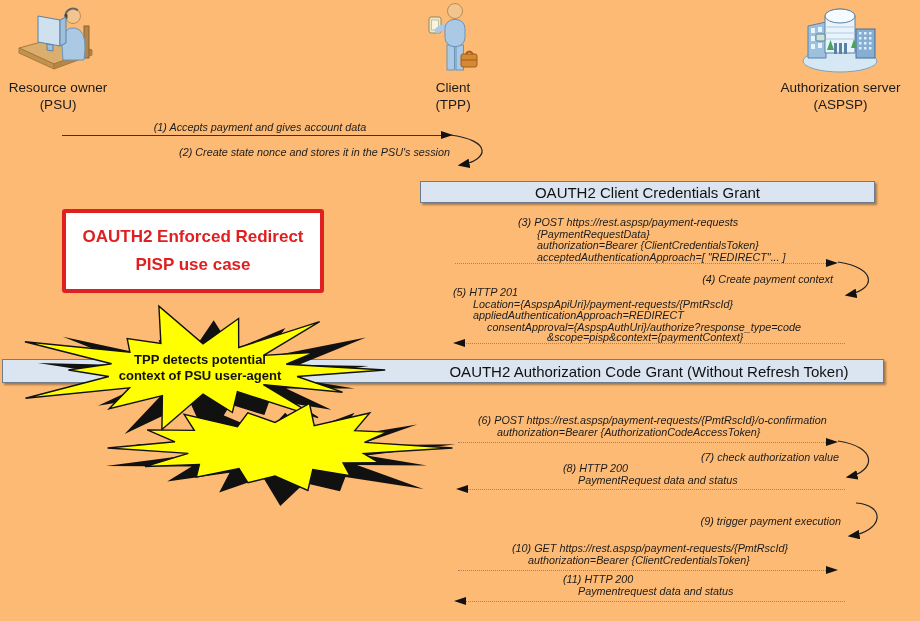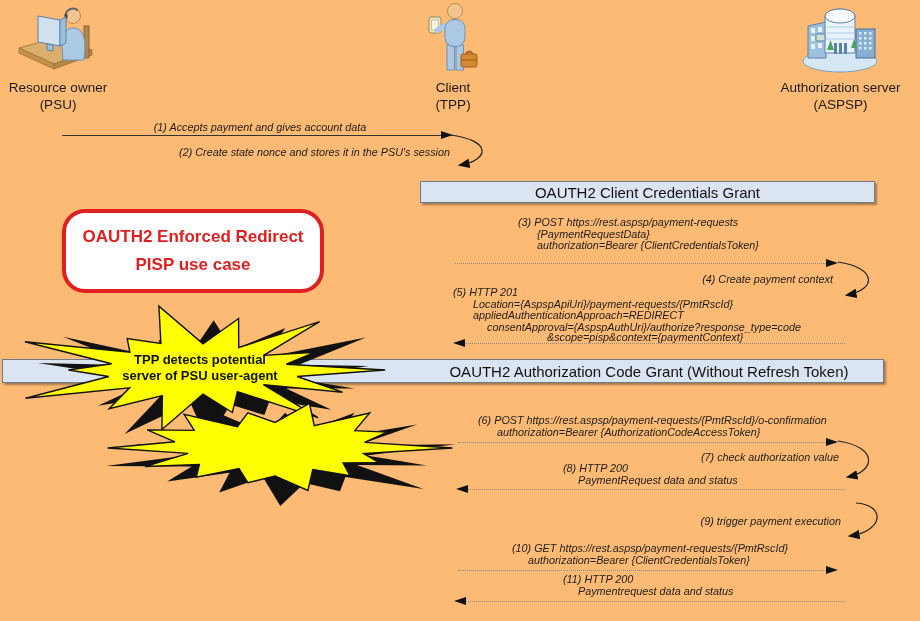--- a/index.html
+++ b/index.html
@@ -16,21 +16,21 @@
   .ln.solid{border-top:1.2px solid #333;}
   .ah{position:absolute;width:0;height:0;z-index:3;
       border-top:4.5px solid transparent;border-bottom:4.5px solid transparent;}
   .ah.r{border-left:12px solid #111;}
   .ah.l{border-right:12px solid #111;}
   .msg{position:absolute;font-size:10.8px;color:#1c1c1c;white-space:nowrap;z-index:4;font-style:italic;}
   .msg.center{text-align:center;}
   .msg.rt{text-align:right;}
   .overlay{position:absolute;left:0;top:0;width:920px;height:621px;z-index:3;pointer-events:none;}
   .callout{position:absolute;left:62px;top:209px;width:254px;height:76px;background:#fff;
-           border:4.5px solid #e02020;border-radius:23px;z-index:2;
+           border:4.5px solid #e02020;border-radius:3px;z-index:2;
            display:flex;flex-direction:column;align-items:center;justify-content:center;gap:8px;}
   .callout div{font-size:17px;font-weight:bold;color:#e02020;white-space:nowrap;}
   .burst{position:absolute;z-index:5;}
   .burst-text{position:absolute;z-index:6;text-align:center;font-size:13px;font-weight:bold;
               color:#111;white-space:nowrap;}
 </style>
 </head>
 <body>
 
 <div class="canvas">
@@ -115,20 +115,21 @@
     <div>OAUTH2 Enforced Redirect</div>
     <div>PISP use case</div>
   </div>
 
   <div class="msg center" style="left:120px;top:121px;width:280px">(1) Accepts payment and gives account data</div>
   <div class="msg rt" style="right:470px;top:146px">(2) Create state nonce and stores it in the PSU's session</div>
 
   <div class="msg" style="left:518px;top:216px">(3) POST https://rest.aspsp/payment-requests</div>
   <div class="msg" style="left:537px;top:227.5px">{PaymentRequestData}</div>
   <div class="msg" style="left:537px;top:239px">authorization=Bearer {ClientCredentialsToken}</div>
+  <div class="msg" style="left:537px;top:250.5px">acceptedAuthenticationApproach=[ "REDIRECT"... ]</div>
 
   <div class="msg rt" style="right:87px;top:273px">(4) Create payment context</div>
 
   <div class="msg" style="left:453px;top:286px">(5) HTTP 201</div>
   <div class="msg" style="left:473px;top:297.5px">Location={AspspApiUri}/payment-requests/{PmtRscId}</div>
   <div class="msg" style="left:473px;top:309px">appliedAuthenticationApproach=REDIRECT</div>
   <div class="msg" style="left:487px;top:320.5px">consentApproval={AspspAuthUri}/authorize?response_type=code</div>
   <div class="msg" style="left:547px;top:331px">&amp;scope=pisp&amp;context={paymentContext}</div>
 
   <div class="msg" style="left:478px;top:414px">(6) POST https://rest.aspsp/payment-requests/{PmtRscId}/o-confirmation</div>
@@ -178,20 +179,20 @@
     <path d="M838 262 C 878 268, 876 290, 847 295" fill="none" stroke="#222" stroke-width="1.2" marker-end="url(#ahm)"></path>
     <path d="M838 441 C 878 447, 876 471, 848 477" fill="none" stroke="#222" stroke-width="1.2" marker-end="url(#ahm)"></path>
     <path d="M856 503 C 886 505, 884 531, 850 536" fill="none" stroke="#222" stroke-width="1.2" marker-end="url(#ahm)"></path>
   </svg>
 
   <svg class="burst" id="burst-tpp" style="left:0;top:300px" width="415" height="142" viewBox="0 0 415 142">
       <polygon points="354.7,88.6 286.2,88.4 331.4,109.7 269.8,100.1 264.4,115.1 230.3,104.6 207.9,141.9 190.3,102.7 124.6,133.9 161.0,95.4 98.0,105.8 137.7,87.3 91.2,85.4 124.9,76.6 37.9,63.0 134.3,65.3 62.9,36.8 164.0,58.5 158.7,39.7 192.8,50.9 213.7,20.3 232.6,50.2 285.4,28.0 264.3,57.4 365.9,37.5 298.9,64.7 368.7,66.0 287.2,77.4" fill="#111111"></polygon>
       <polygon points="385.2,70.0 297.1,76.5 342.5,92.2 263.4,84.6 318.0,117.6 237.4,91.7 232.4,112.5 203.0,94.0 161.9,129.5 162.4,95.6 109.2,108.8 129.5,87.8 25.5,98.2 108.8,76.5 68.4,70.0 111.6,63.7 24.9,41.7 129.9,52.3 127.2,38.6 160.9,43.5 158.9,6.2 203.0,43.9 238.6,18.5 238.7,47.5 319.6,21.7 263.5,55.4 315.2,52.2 286.3,64.2" fill="#ffff00" stroke="#111" stroke-width="1.4"></polygon>
     </svg>
   <div class="burst-text" style="left:55px;width:290px;top:352px">TPP detects potential</div>
-  <div class="burst-text" style="left:55px;width:290px;top:368px">server of PSU user-agent</div>
+  <div class="burst-text" style="left:55px;width:290px;top:368px">context of PSU user-agent</div>
 
   <svg class="burst" id="burst-aspsp" style="left:80px;top:390px" width="390" height="120" viewBox="0 0 390 120">
       <polygon points="346.8,75.4 276.9,75.1 343.4,99.1 265.4,87.1 260.0,101.3 224.6,92.9 200.3,115.9 183.0,87.3 139.2,102.5 149.5,82.8 87.2,91.4 111.7,76.6 25.8,76.1 113.8,64.6 55.3,54.3 121.4,53.8 101.1,40.3 142.4,43.5 135.7,22.1 186.1,43.2 205.2,22.8 223.8,41.7 274.7,22.8 254.5,47.9 337.1,34.5 277.1,55.6 375.5,54.2 286.6,65.4" fill="#111111"></polygon>
       <polygon points="372.4,58.0 283.6,63.5 299.5,72.8 263.1,72.9 270.1,85.8 232.8,79.5 227.9,100.5 195.0,86.0 168.0,92.8 159.0,78.5 116.3,87.1 119.4,74.5 65.0,76.5 108.3,63.4 27.6,58.0 95.0,51.8 67.2,39.9 114.3,40.4 104.1,24.4 157.4,36.7 167.8,22.8 195.0,32.4 229.5,13.5 234.2,35.7 289.7,23.0 274.8,40.6 307.2,42.1 284.5,52.4" fill="#ffff00" stroke="#111" stroke-width="1.4"></polygon>
     </svg>
 
 </div>
 
 </body></html>

